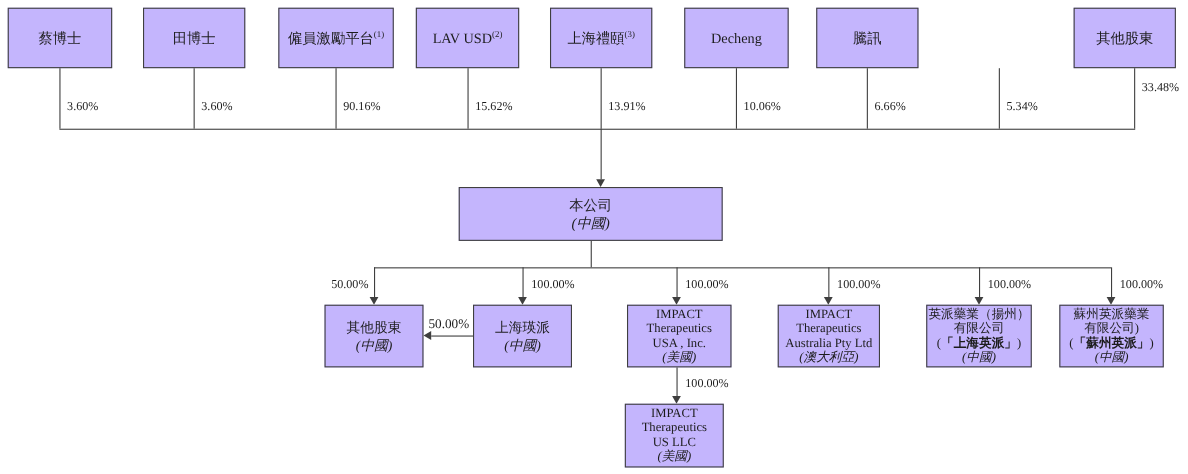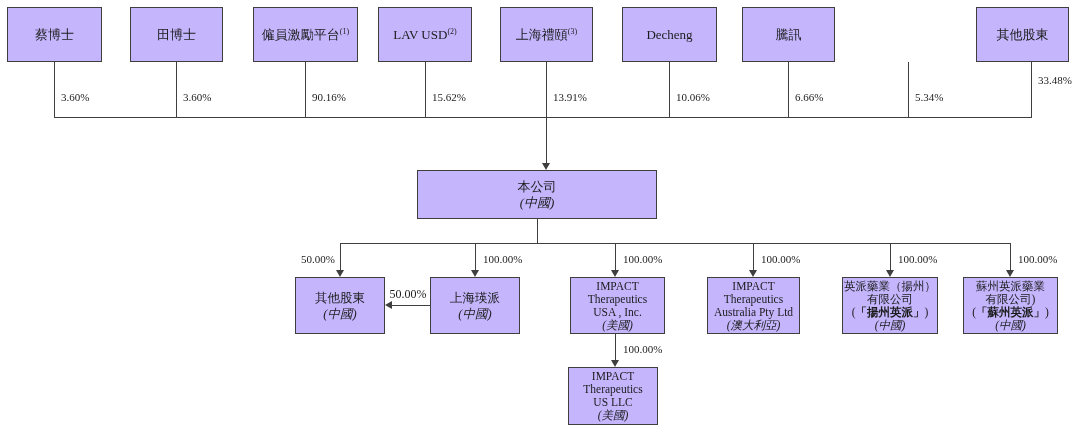--- a/index.html
+++ b/index.html
@@ -131,21 +131,21 @@
   </div>
   <div class="box sbox" style="left:707px;width:93px">
     <div>IMPACT</div>
     <div>Therapeutics</div>
     <div>Australia Pty Ltd</div>
     <div class="jur">(澳大利亞)</div>
   </div>
   <div class="box sbox" style="left:842px;width:96px">
     <div>英派藥業（揚州）</div>
     <div>有限公司</div>
-    <div class="alias"><span>(</span><span class="b">「揚州英派」</span><span>)</span></div>
+    <div class="alias"><span>(</span><span class="b">「上海英派」</span><span>)</span></div>
     <div class="jur">(中國)</div>
   </div>
   <div class="box sbox" style="left:963px;width:95px">
     <div>蘇州英派藥業</div>
     <div>有限公司)</div>
     <div class="alias"><span>(</span><span class="b">「蘇州英派」</span><span>)</span></div>
     <div class="jur">(中國)</div>
   </div>
 
   <div class="hline" style="left:392px;top:305px;width:38px"></div>

